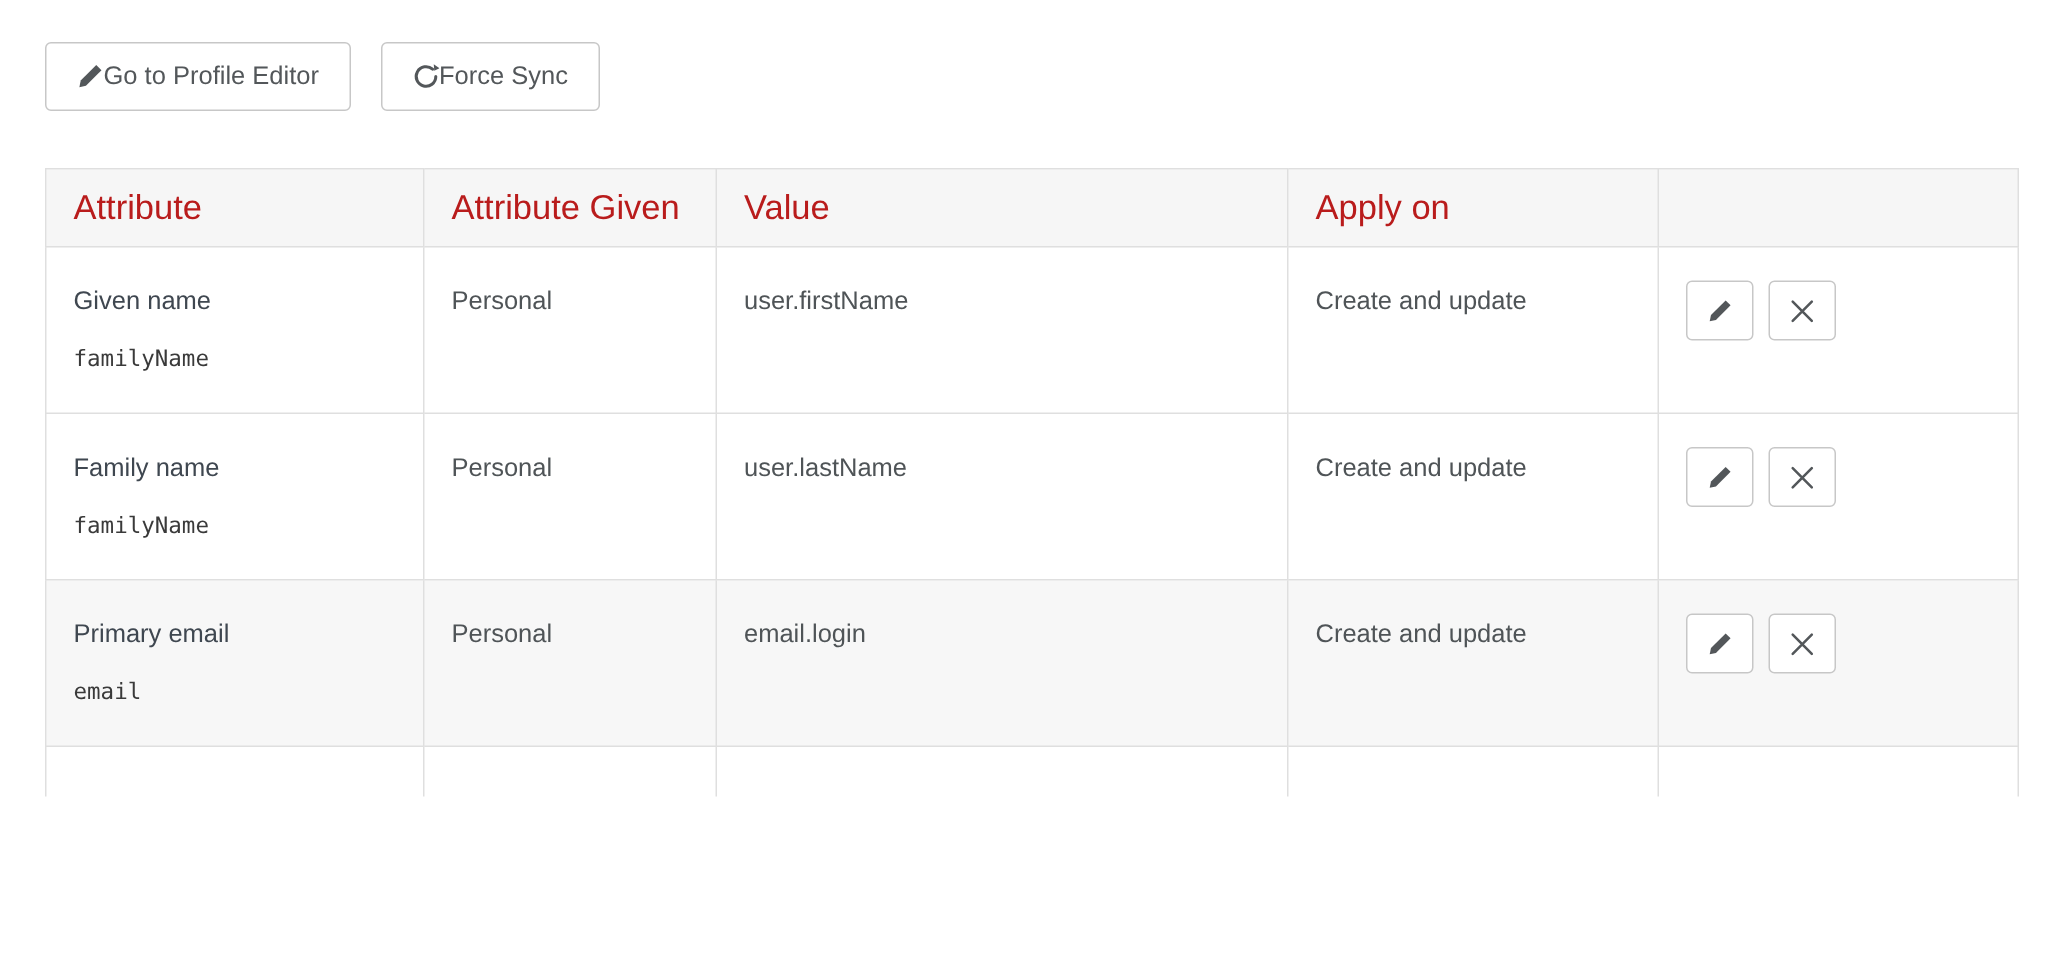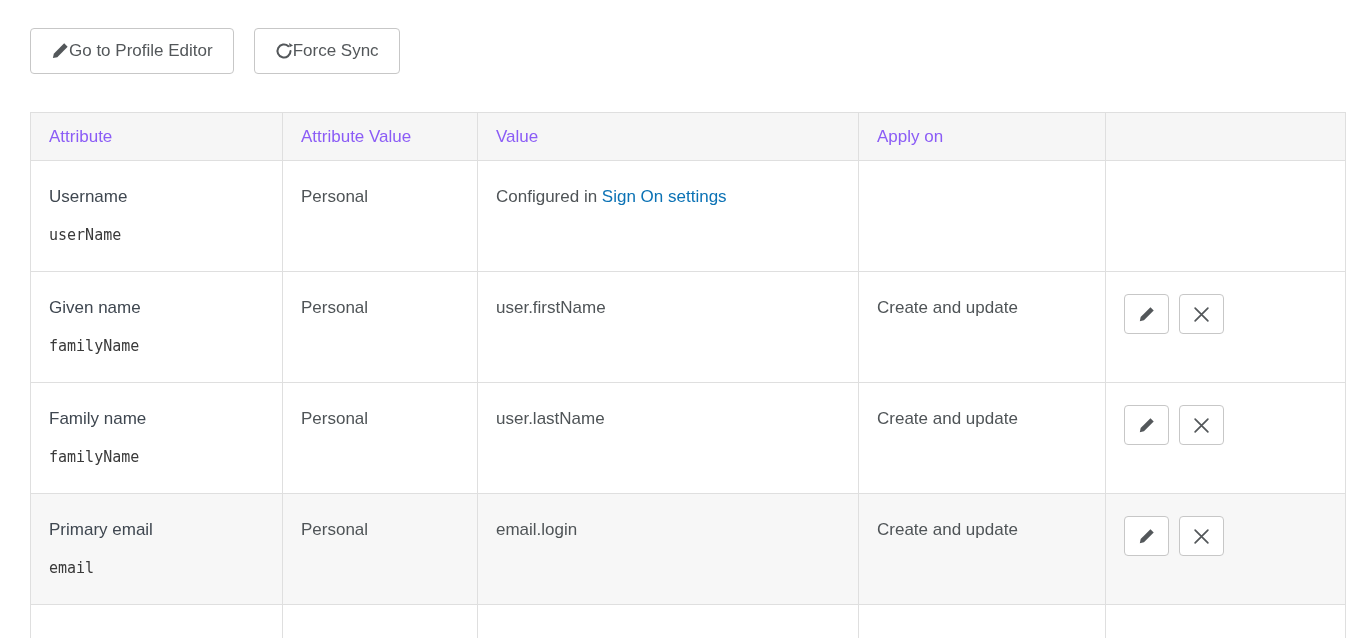--- a/index.html
+++ b/index.html
@@ -39,22 +39,22 @@
     border: 1px solid var(--border, #dfdfdf);
     text-align: left;
     vertical-align: top;
   }
   thead th {
     background: var(--header-bg, #f6f6f6);
     height: 48px;
     vertical-align: middle;
     padding: 12px 18px;
     font-weight: normal;
-    font-size: 17px;
-    color: #8b5cf6;
+    font-size: 23px;
+    color: #b91c1c;
   }
   .col-attr   { width: 252px; }
   .col-type   { width: 195px; }
   .col-value  { width: 381px; }
   .col-apply  { width: 247px; }
   .col-actions{ width: 240px; }
 
   tbody td {
     padding: 26px 18px 0 18px;
     height: 111px;
@@ -116,40 +116,28 @@
         </svg>
       </span>
       <span>Force Sync</span>
     </button>
   </div>
 
   <table>
     <thead>
       <tr>
         <th class="col-attr">Attribute</th>
-        <th class="col-type">Attribute Value</th>
+        <th class="col-type">Attribute Given</th>
         <th class="col-value">Value</th>
         <th class="col-apply">Apply on</th>
         <th class="col-actions"></th>
       </tr>
     </thead>
     <tbody>
 
-      <tr>
-        <td>
-          <div class="attr-label">Username</div>
-          <div class="attr-var">userName</div>
-        </td>
-        <td><span class="type-text">Personal</span></td>
-        <td>
-          <span class="value-text">Configured in </span><a class="link" href="#">Sign On settings</a>
-        </td>
-        <td><span class="apply-text"></span></td>
-        <td class="actions-cell"></td>
-      </tr>
 
       <tr>
         <td>
           <div class="attr-label">Given name</div>
           <div class="attr-var">familyName</div>
         </td>
         <td><span class="type-text">Personal</span></td>
         <td><span class="value-text">user.firstName</span></td>
         <td><span class="apply-text">Create and update</span></td>
         <td class="actions-cell">

